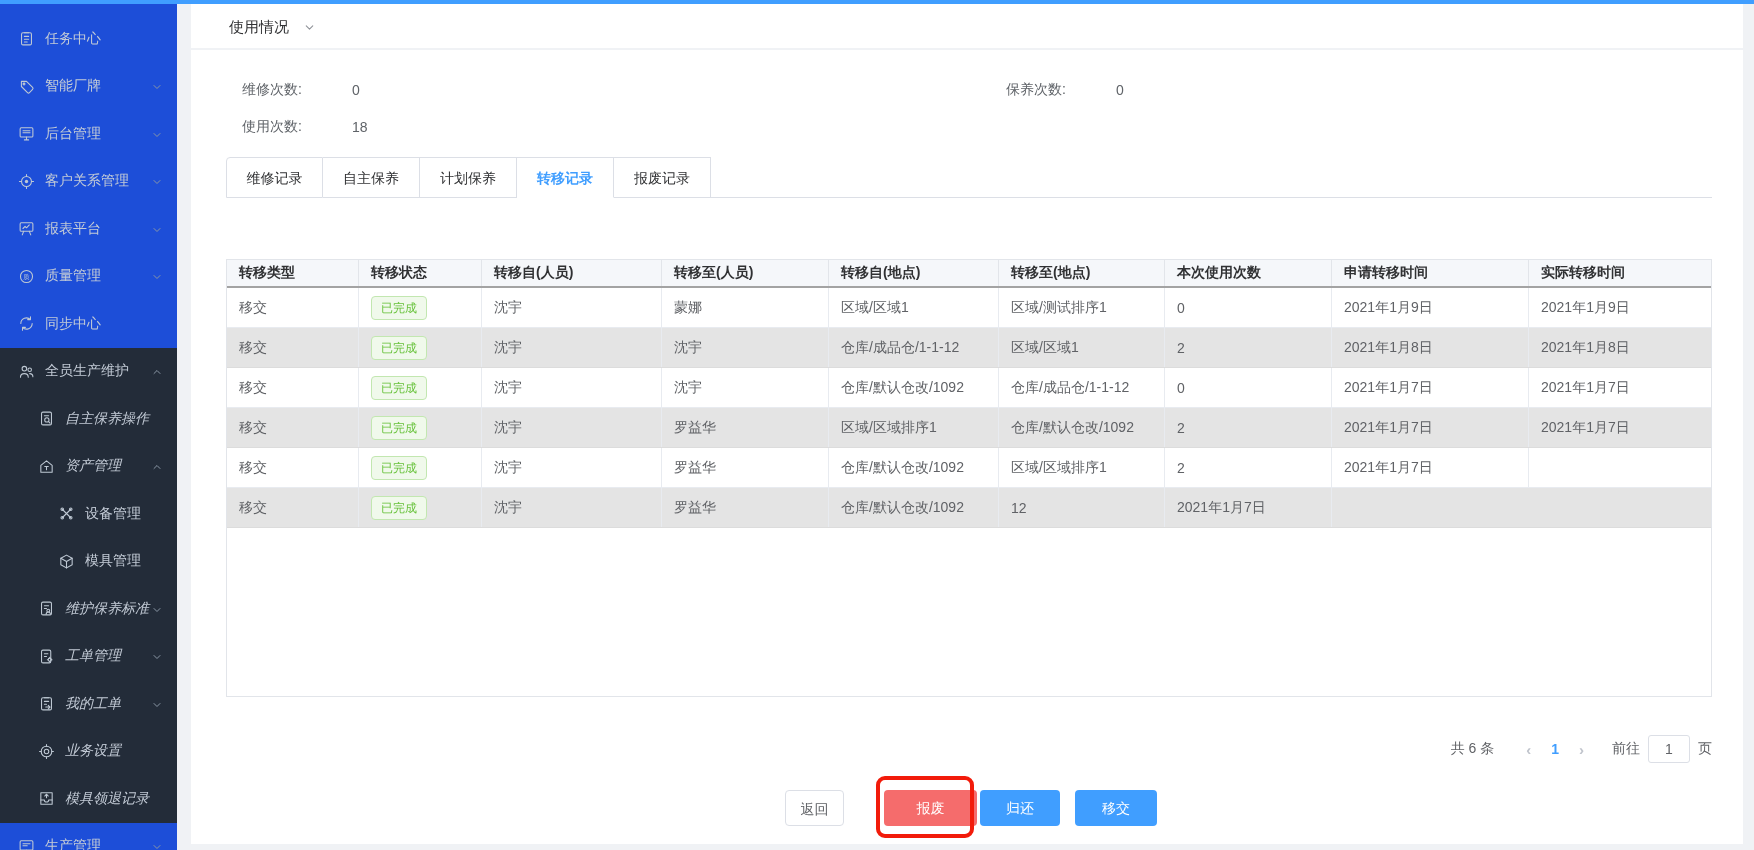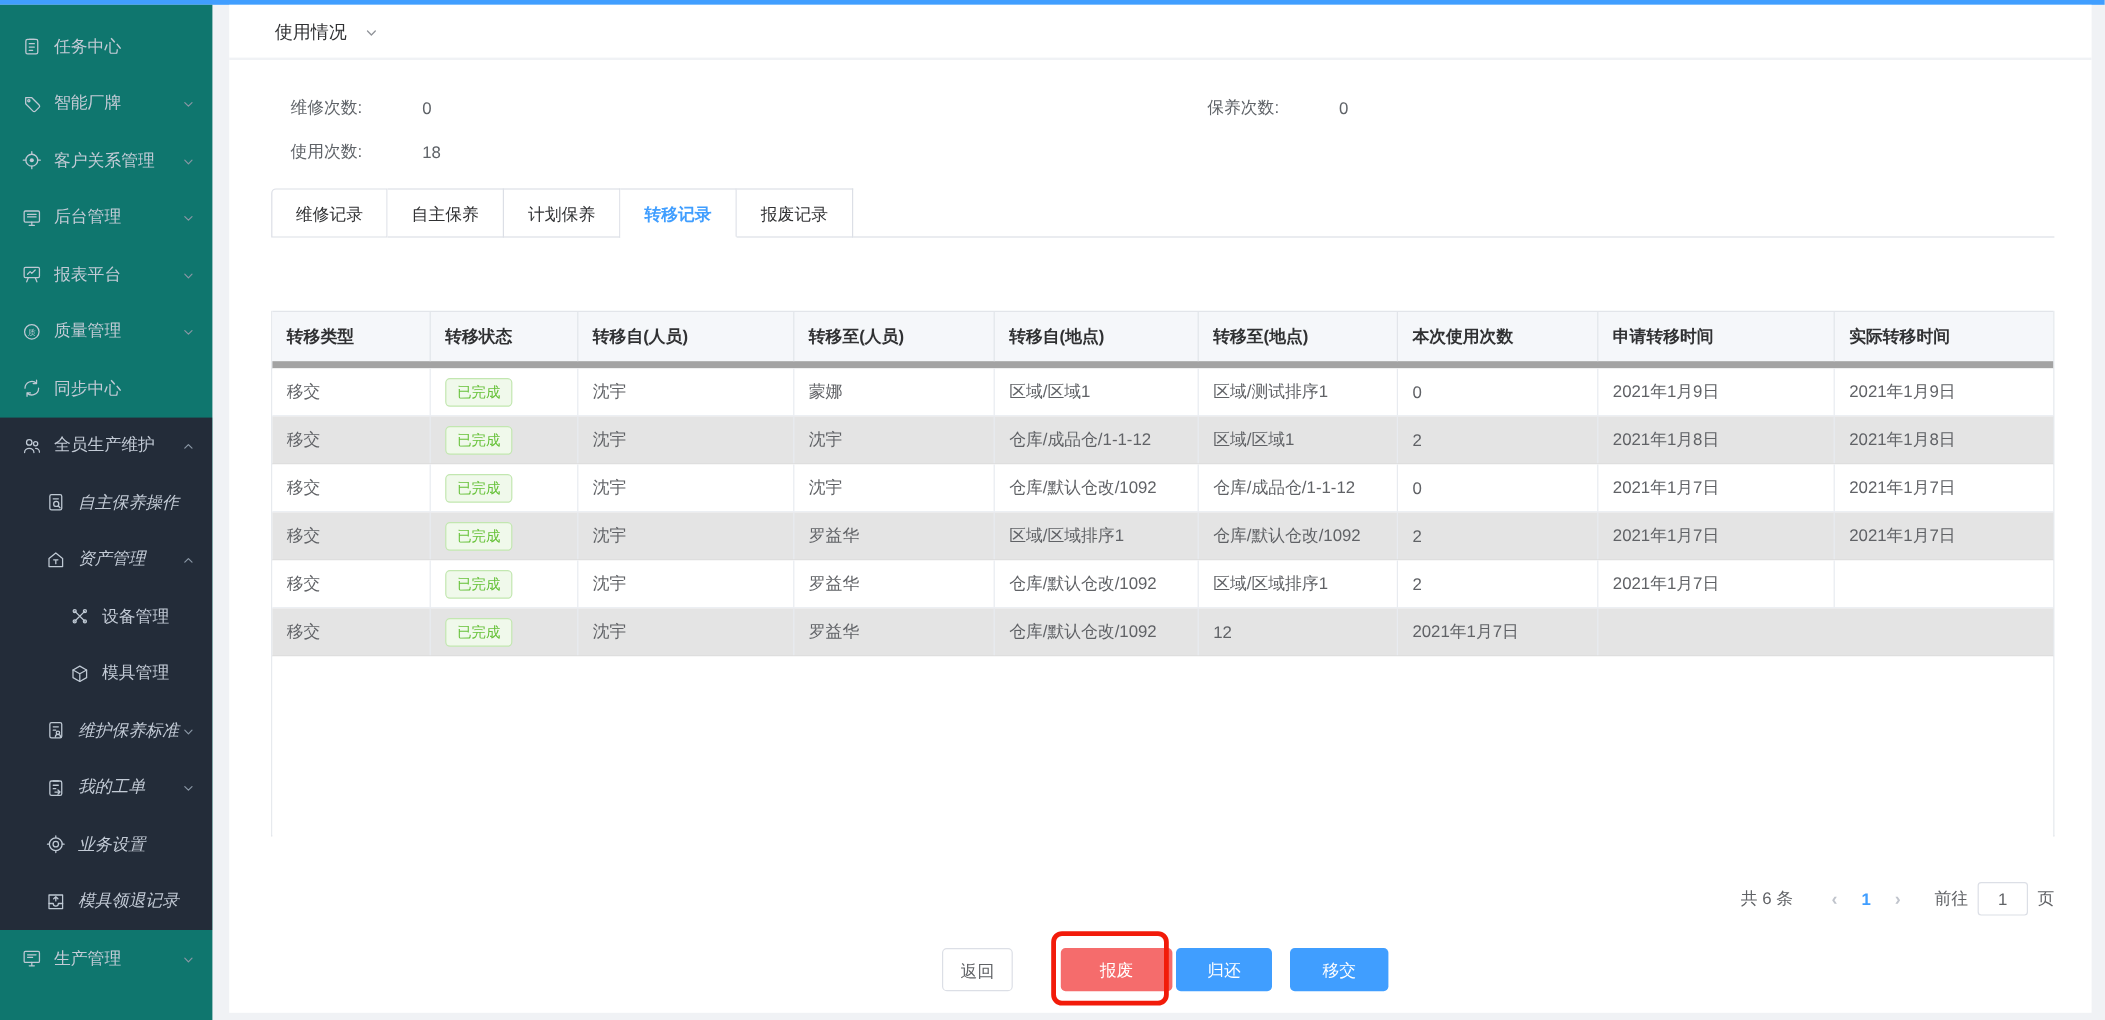--- a/index.html
+++ b/index.html
@@ -5,21 +5,21 @@
   * { margin:0; padding:0; box-sizing:border-box; }
   html,body { width:1754px; height:850px; overflow:hidden; background:#f0f2f5;
     font-family:"Liberation Sans","DejaVu Sans",sans-serif; }
   .stage { position:relative; width:1754px; height:850px; }
 
   
   .topbar { position:absolute; left:0; top:0; width:1754px; height:4px; background:#409EFF; }
 
   
   .sidebar { position:absolute; left:0; top:4px; width:177px; height:846px;
-    background:#0f766e; padding-top:11px; overflow:hidden; }
+    background:#1d4ed8; padding-top:11px; overflow:hidden; }
   .submenu-block { background:#232c39; }
   .s-item { display:flex; align-items:center; height:47.5px; color:#c3cbd6;
     font-size:14px; cursor:pointer; white-space:nowrap; }
   .s-item .lab { margin-left:10px; }
   .lvl0 { padding-left:18px; }
   .lvl1 { padding-left:38px;font-style:italic; }
   .lvl2 { padding-left:58px; }
   .s-ico { display:inline-flex; width:17px; height:17px; flex:none; }
   .s-ico svg { width:17px; height:17px; stroke:#bfc9d4; fill:none;
     stroke-width:1.5; stroke-linecap:round; stroke-linejoin:round; }
@@ -49,22 +49,22 @@
     border-bottom:1px solid #DCDFE6; cursor:pointer; }
   .tab:first-child { border-left:1px solid #DCDFE6; border-top-left-radius:4px; }
   .tab.active { color:#409EFF; border-bottom-color:#ffffff; font-weight:bold; }
   .tab:last-child { border-top-right-radius:4px; }
   .tab-filler { flex:1; border-bottom:1px solid #DCDFE6; }
 
   
   .tbl { position:absolute; left:35px; top:255px; width:1486px; height:438px;
     border:1px solid #e2e5ea; border-top:none; font-size:14px; color:#606266; }
   .trow { display:grid; grid-template-columns:132px 123px 180px 167px 170px 166px 167px 197px 183px; }
-  .thead { height:48px; background:#f5f7fa; border-top:1px solid #e2e5ea;
-    border-bottom:6px solid #a3a3a3; color:#303133; font-weight:bold; }
+  .thead { height:29px; background:#f5f7fa; border-top:1px solid #e2e5ea;
+    border-bottom:2px solid #a3a3a3; color:#303133; font-weight:bold; }
   .tbody-row { height:40px; background:#fff; border-bottom:1px solid #e8ebf0; }
   .tbody-row.stripe { background:#e4e4e4; border-bottom-color:#dcdcdc; }
   .tcell { display:flex; align-items:center; padding:0 12px; border-right:1px solid #e8ebf0;
     overflow:hidden; white-space:nowrap; }
   .thead .tcell { border-right:1px solid #e2e5ea; }
   .tcell:last-child { border-right:none; }
   .badge { display:inline-block; font-size:12px; line-height:1; padding:5px 9px;
     color:#67C23A; background:#f0f9eb; border:1px solid #c2e7b0; border-radius:4px; }
   .tbl-filler { height:161px; background:#fff; }
 
@@ -118,39 +118,39 @@
         </span>
       <span class="lab">智能厂牌</span>
       <span class="chev down"><svg viewBox="0 0 24 24">
             <polyline points="6,9 12,15 18,9"></polyline>
           </svg></span>
     </div>
 
     <div class="s-item lvl0">
       <span class="s-ico">
           <svg viewBox="0 0 24 24">
+            <rect x="3" y="4" width="18" height="13" rx="1.5"></rect>
+            <path d="M7 8h10M7 11h10M9 21h6M12 17v4"></path>
+          </svg>
+        </span>
+      <span class="lab">后台管理</span>
+      <span class="chev down"><svg viewBox="0 0 24 24">
+            <polyline points="6,9 12,15 18,9"></polyline>
+          </svg></span>
+    </div>
+
+    <div class="s-item lvl0">
+      <span class="s-ico">
+          <svg viewBox="0 0 24 24">
             <circle cx="12" cy="12" r="7"></circle>
             <circle cx="12" cy="12" r="2.4" fill="#bfc9d4" stroke="none"></circle>
             <path d="M12 2v3M12 19v3M2 12h3M19 12h3"></path>
           </svg>
         </span>
       <span class="lab">客户关系管理</span>
-      <span class="chev down"><svg viewBox="0 0 24 24">
-            <polyline points="6,9 12,15 18,9"></polyline>
-          </svg></span>
-    </div>
-
-    <div class="s-item lvl0">
-      <span class="s-ico">
-          <svg viewBox="0 0 24 24">
-            <rect x="3" y="4" width="18" height="13" rx="1.5"></rect>
-            <path d="M7 8h10M7 11h10M9 21h6M12 17v4"></path>
-          </svg>
-        </span>
-      <span class="lab">后台管理</span>
       <span class="chev down"><svg viewBox="0 0 24 24">
             <polyline points="6,9 12,15 18,9"></polyline>
           </svg></span>
     </div>
 
     <div class="s-item lvl0">
       <span class="s-ico">
           <svg viewBox="0 0 24 24">
             <rect x="3" y="4" width="18" height="12" rx="1.5"></rect>
             <path d="M7 12l3-3 2 2 4-4M8 16l-2 5M16 16l2 5"></path>
@@ -256,20 +256,34 @@
               <circle cx="14.5" cy="15" r="2"></circle>
               <path d="M11.5 20c0-1.7 1.3-3 3-3s3 1.3 3 3"></path>
             </svg>
           </span>
         <span class="lab">维护保养标准</span>
         <span class="chev down"><svg viewBox="0 0 24 24">
               <polyline points="6,9 12,15 18,9"></polyline>
             </svg></span>
       </div>
 
+      <div class="s-item lvl1">
+        <span class="s-ico">
+            <svg viewBox="0 0 24 24">
+              <rect x="5" y="3" width="13" height="18" rx="2"></rect>
+              <path d="M9 8h5M9 12h3"></path>
+              <circle cx="16.5" cy="16.5" r="2.2"></circle>
+              <path d="M16.5 13.2v1.2M16.5 18.6v1.2M13.2 16.5h1.2M18.6 16.5h1.2"></path>
+            </svg>
+          </span>
+        <span class="lab">工单管理</span>
+        <span class="chev down"><svg viewBox="0 0 24 24">
+              <polyline points="6,9 12,15 18,9"></polyline>
+            </svg></span>
+      </div>
 
       <div class="s-item lvl1">
         <span class="s-ico">
             <svg viewBox="0 0 24 24">
               <rect x="5" y="4" width="14" height="17" rx="2"></rect>
               <path d="M9 4h6M9 9h6M9 13h3"></path>
               <path d="M11 17h6M14.5 14.5L17 17l-2.5 2.5"></path>
             </svg>
           </span>
         <span class="lab">我的工单</span>

